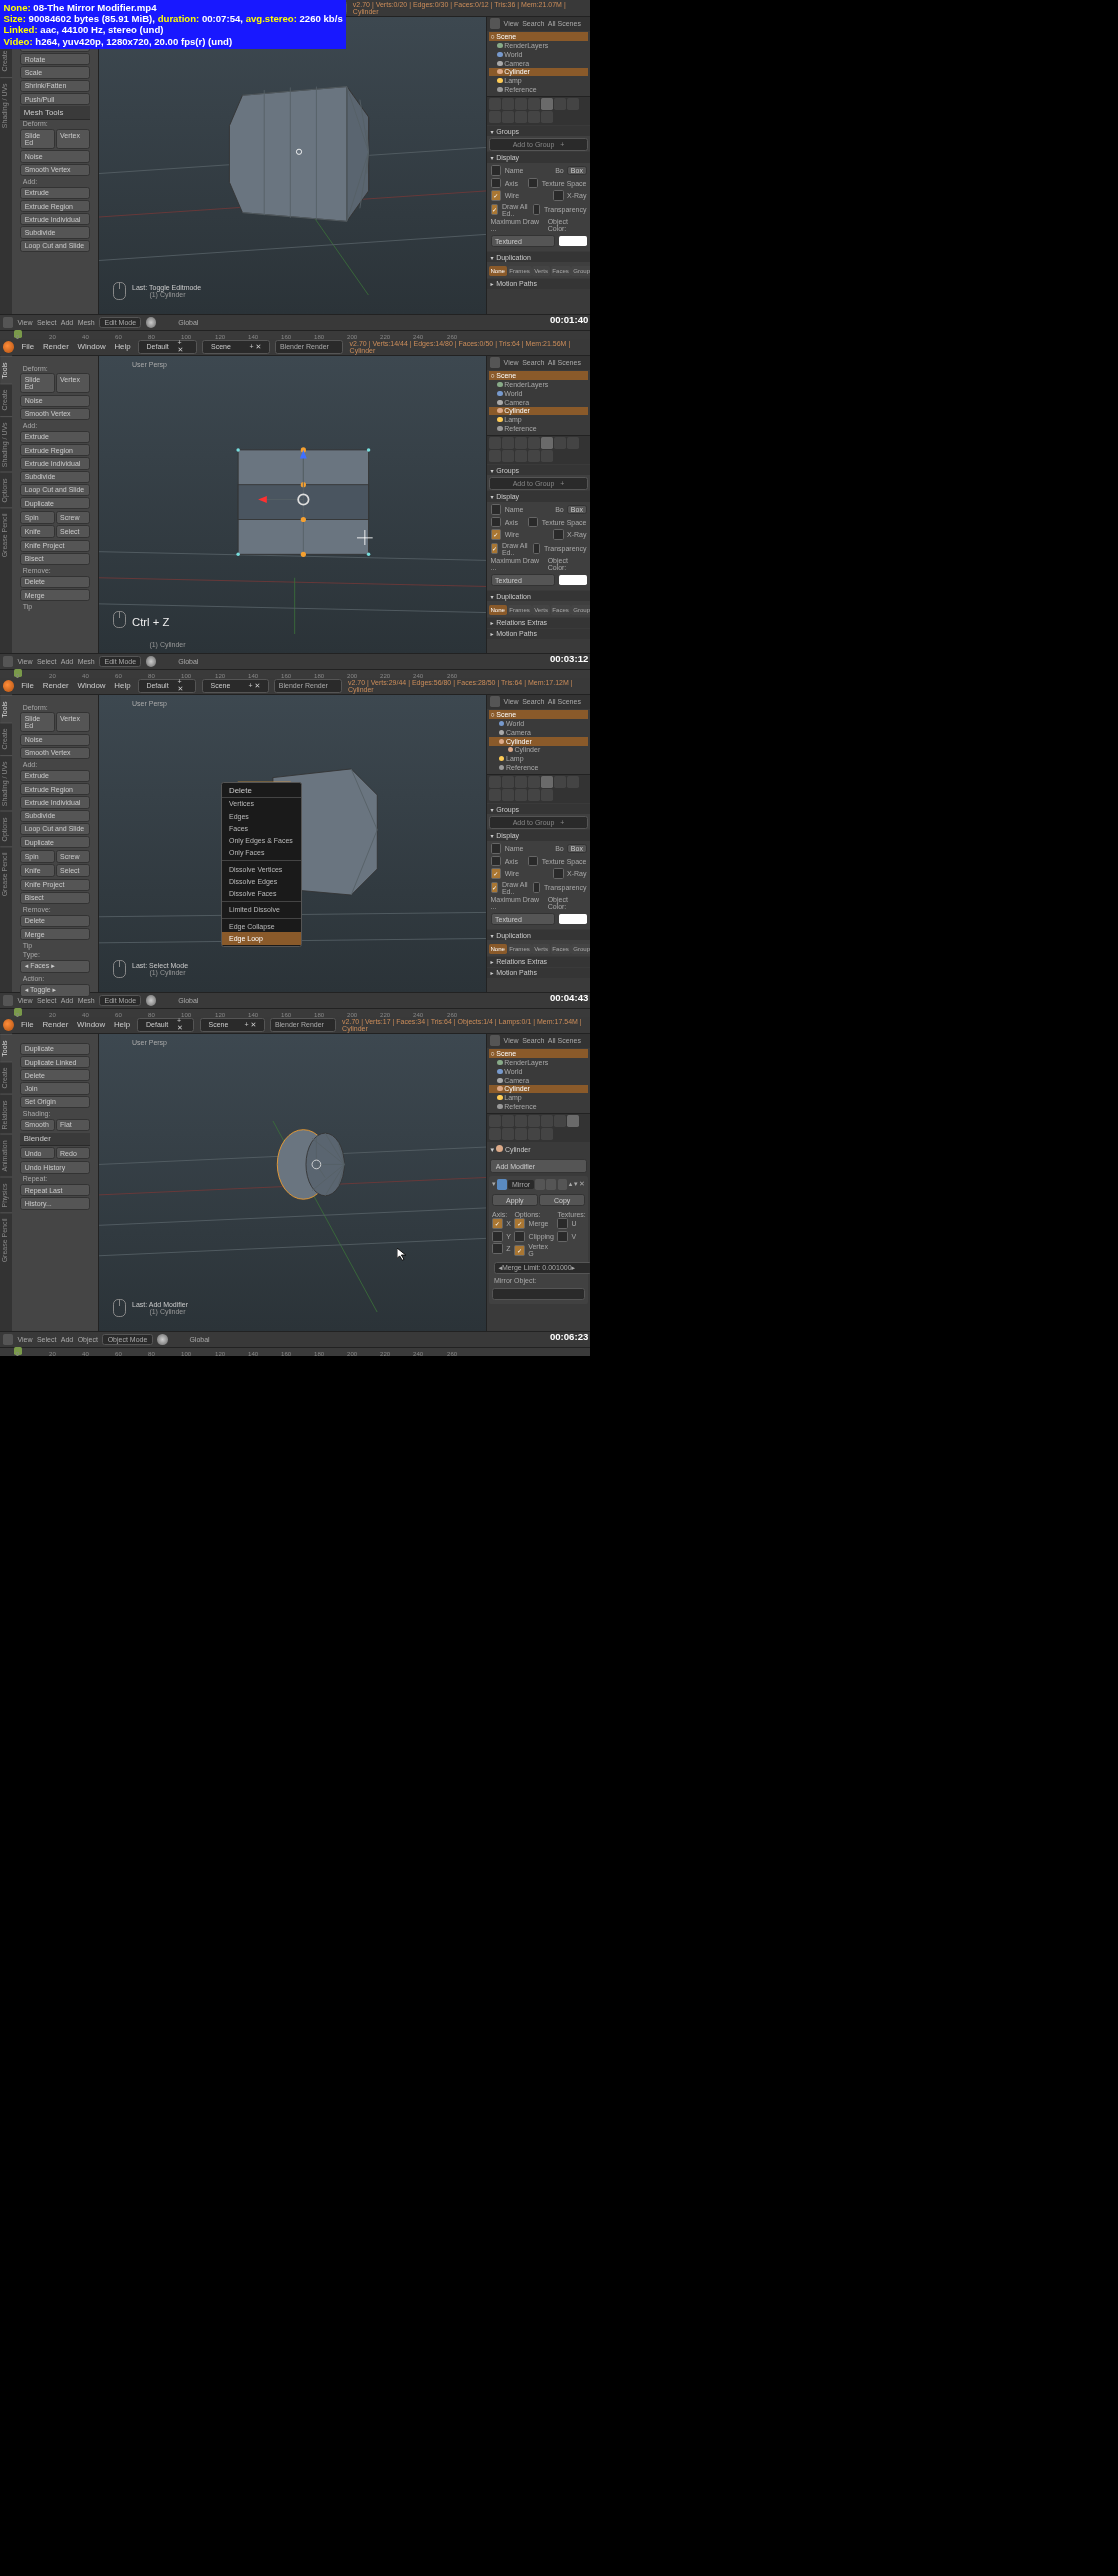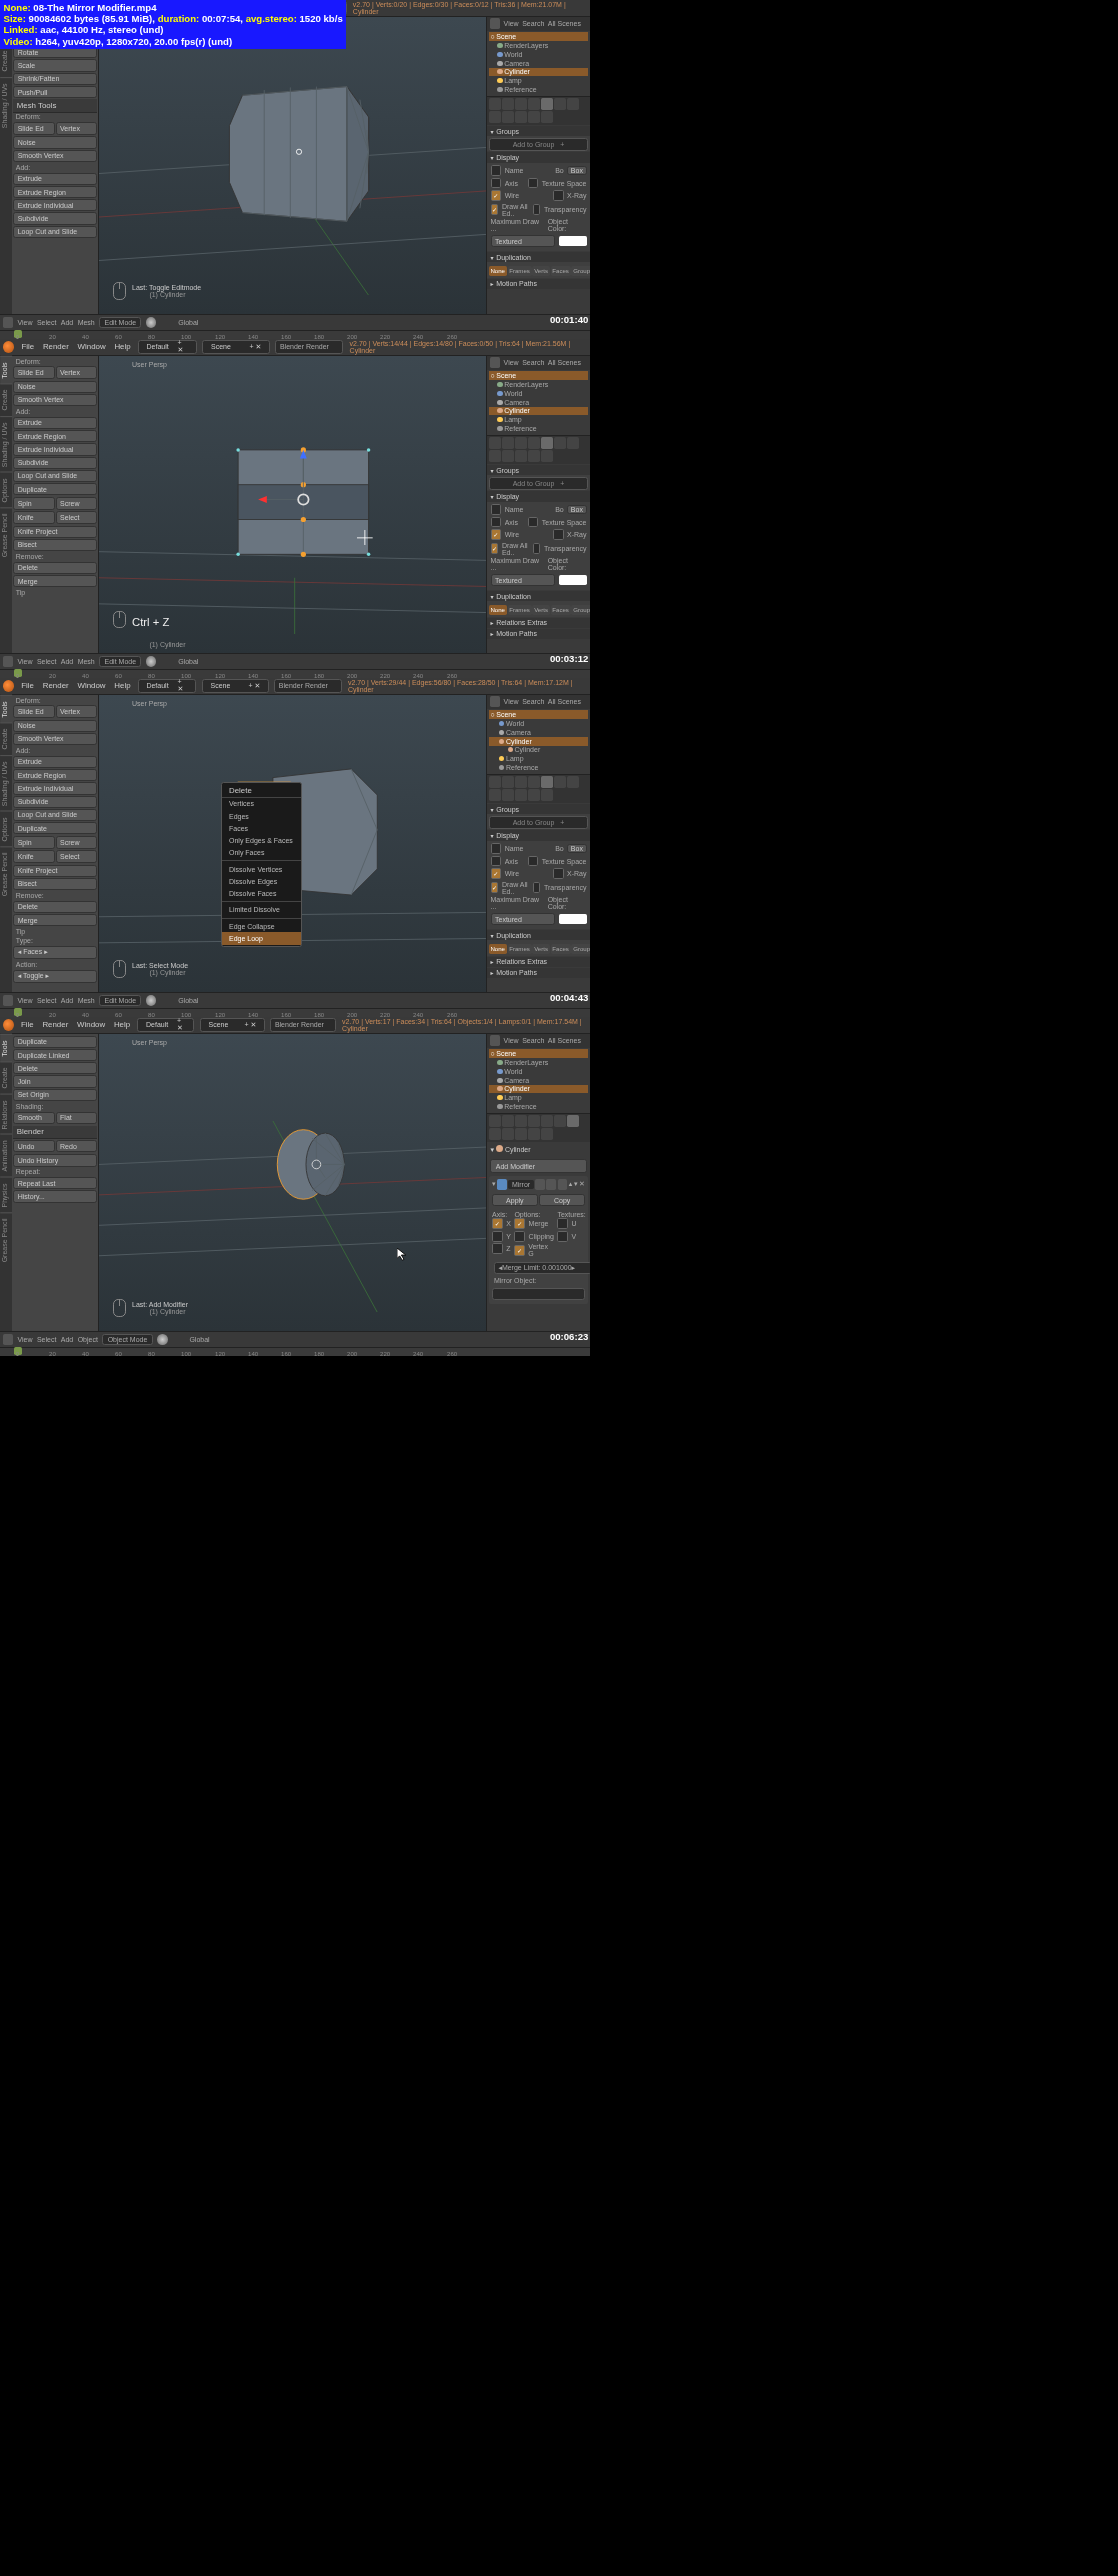--- a/index.html
+++ b/index.html
@@ -11,21 +11,21 @@
 .topmenu span{padding:0 4.4px;color:#ccc;cursor:pointer}
 .layout-sel{width:52px;height:12.2px;background:#2a2a2a;border:0.9px solid #555;border-radius:2.6px;margin:0 2.6px;display:flex;align-items:center;padding:0 3.5px;color:#aaa;font-size:7px}
 .scene-sel{width:61px;height:12.2px;background:#2a2a2a;border:0.9px solid #555;border-radius:2.6px;margin:0 2.6px;display:flex;align-items:center;padding:0 3.5px;color:#aaa;font-size:7px}
 .engine-sel{width:61px;height:12.2px;background:#2a2a2a;border:0.9px solid #555;border-radius:2.6px;margin:0 2.6px;padding:0 3.5px;font-size:7px;display:flex;align-items:center}
 .stats{color:#cc8d5a;font-size:7px;margin-left:3.5px}
 .main{display:flex;height:297px}
 .toolshelf{width:98px;background:#454545;border-right:0.9px solid #222;display:flex}
 .tabs{width:12.2px;background:#333;display:flex;flex-direction:column}
 .tab{writing-mode:vertical-rl;transform:rotate(180deg);font-size:7px;padding:5.2px 0.9px;color:#888;border-bottom:0.9px solid #555;cursor:pointer}
 .tab.active{background:#454545;color:#ddd}
-.toolcontent{flex:1;padding:1px}
+.toolcontent{flex:1;padding:8px}
 .panel-hdr{background:#3a3a3a;padding:1.7px 3.5px;font-size:7.9px;color:#ccc;border-bottom:0.9px solid #2a2a2a;margin-top:0.9px}
 .tool-btn{background:#555;border:0.9px solid #333;border-radius:2.6px;padding:1.7px 3.5px;margin:0.9px 0;font-size:7px;color:#ccc;cursor:pointer}
 .tool-row{display:flex;gap:0.9px}
 .tool-row .tool-btn{flex:1}
 .tool-label{font-size:7px;color:#aaa;padding:0.9px 2.6px}
 .viewport{flex:1;background:linear-gradient(#3d4850 0%,#2b3338 100%);position:relative;overflow:hidden}
 .vp-label{position:absolute;top:5.2px;left:33px;font-size:7px;color:#aaa}
 .vp-last{position:absolute;bottom:15.7px;left:33px;font-size:7px;color:#ccc}
 .vp-last .sub{font-size:7px;color:#999;margin-left:17.4px}
 .grid{position:absolute;inset:0}
@@ -84,21 +84,21 @@
 .mod-hdr .name{background:#2a2a2a;padding:0.9px 3.5px;border-radius:1.7px;flex:1}
 .mod-body{display:flex;gap:3.5px;padding:1.7px;font-size:7px}
 .mod-col{flex:1}
 .grp-field{background:#2a2a2a;border:0.9px solid #555;border-radius:2.6px;padding:1.7px 5.2px;margin:1.7px;font-size:7px;color:#888;text-align:center}
 </style>
 </head>
 <body>
 
 <div class="info-overlay">
   <div><span class="yellow">None:</span> <span>08-The Mirror Modifier.mp4</span></div>
-  <div><span class="yellow">Size:</span> <span>90084602 bytes (85.91 MiB)</span>, <span class="yellow">duration:</span> <span>00:07:54</span>, <span class="yellow">avg.stereo:</span> <span>1520 kb/s</span></div>
+  <div><span class="yellow">Size:</span> <span>90084602 bytes (85.91 MiB)</span>, <span class="yellow">duration:</span> <span>00:07:54</span>, <span class="yellow">avg.stereo:</span> <span>2260 kb/s</span></div>
   <div><span class="yellow">Linked:</span> <span>aac, 44100 Hz, stereo (und)</span></div>
   <div><span class="yellow">Video:</span> <span>h264, yuv420p, 1280x720, 20.00 fps(r) (und)</span></div>
 </div>
 
 <div class="frame">
 <div class="topmenu">
 <div class="micon"></div>
 <span>File</span>
 <span>Render</span>
 <span>Window</span>

